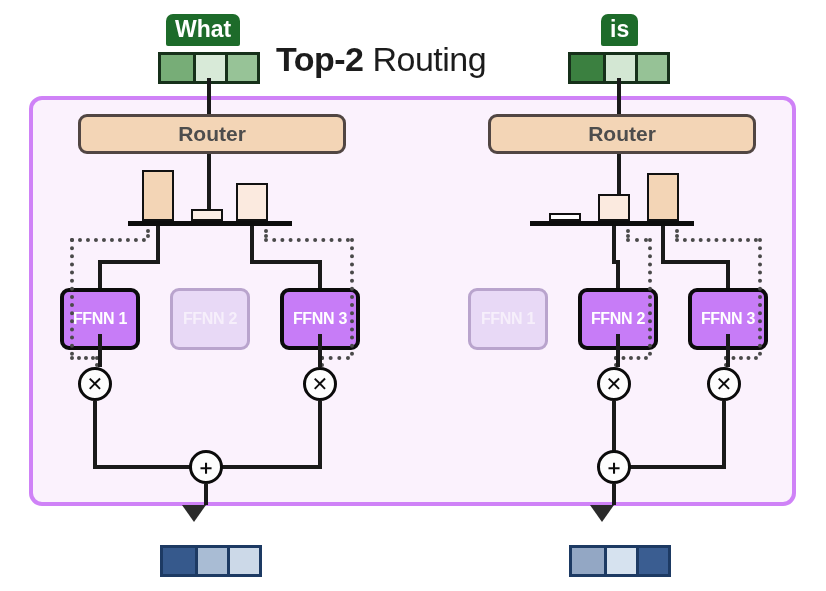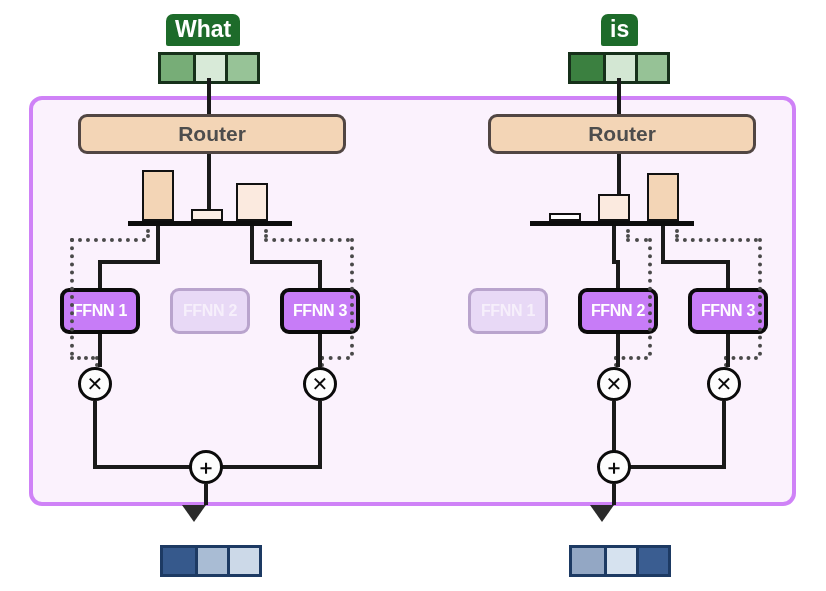--- a/index.html
+++ b/index.html
@@ -36,21 +36,21 @@
   .router{position:absolute;background:#f3d5b6;border:3px solid #514643;
           border-radius:9px;box-sizing:border-box;display:flex;
           align-items:center;justify-content:center;
           color:#4d4d4d;font-weight:bold;font-size:21px;}
 
   
   .barbase{position:absolute;background:#0d0d0d;}
   .bar{position:absolute;border:2.5px solid #111111;box-sizing:border-box;}
 
   
-  .ffnn{position:absolute;width:80px;height:46px;border-radius:9px;
+  .ffnn{position:absolute;width:80px;height:62px;border-radius:9px;
         box-sizing:border-box;display:flex;align-items:center;
         justify-content:center;font-weight:bold;font-size:16px;
         letter-spacing:-0.3px;}
   .ffnn.on{background:#c77cf7;border:4px solid #0b0b0b;color:#ffffff;}
   .ffnn.off{background:#e8d9f6;border:3px solid #b9a4cd;color:#f6effb;}
 
   
   .wire{position:absolute;background:#1a1a1a;}
   .dot-h{position:absolute;height:0;border-top:4px dotted #4a4a4a;}
   .dot-v{position:absolute;width:0;border-left:4px dotted #4a4a4a;}
@@ -60,20 +60,23 @@
       font-size:20px;font-weight:bold;color:#0b0b0b;line-height:1;}
   .arrow{position:absolute;width:0;height:0;
          border-left:12px solid transparent;border-right:12px solid transparent;
          border-top:17px solid #2b2b2b;}
 </style>
 </head>
 <body>
 
 <div id="stage">
 
+  <div class="title">
+    <span class="b">Top-2</span><span class="r"> Routing</span>
+  </div>
 
   <div class="panel"></div>
 
   <div id="dyn">
       <div class="pill" style="left:166px;top:14px;">What</div>
       <div class="strip" style="left:158px;top:52px;">
         <div class="cell" style="background: rgb(119, 173, 119);"></div>
         <div class="cell" style="background: rgb(216, 234, 216);"></div>
         <div class="cell" style="background: rgb(151, 195, 151);"></div>
       </div>

